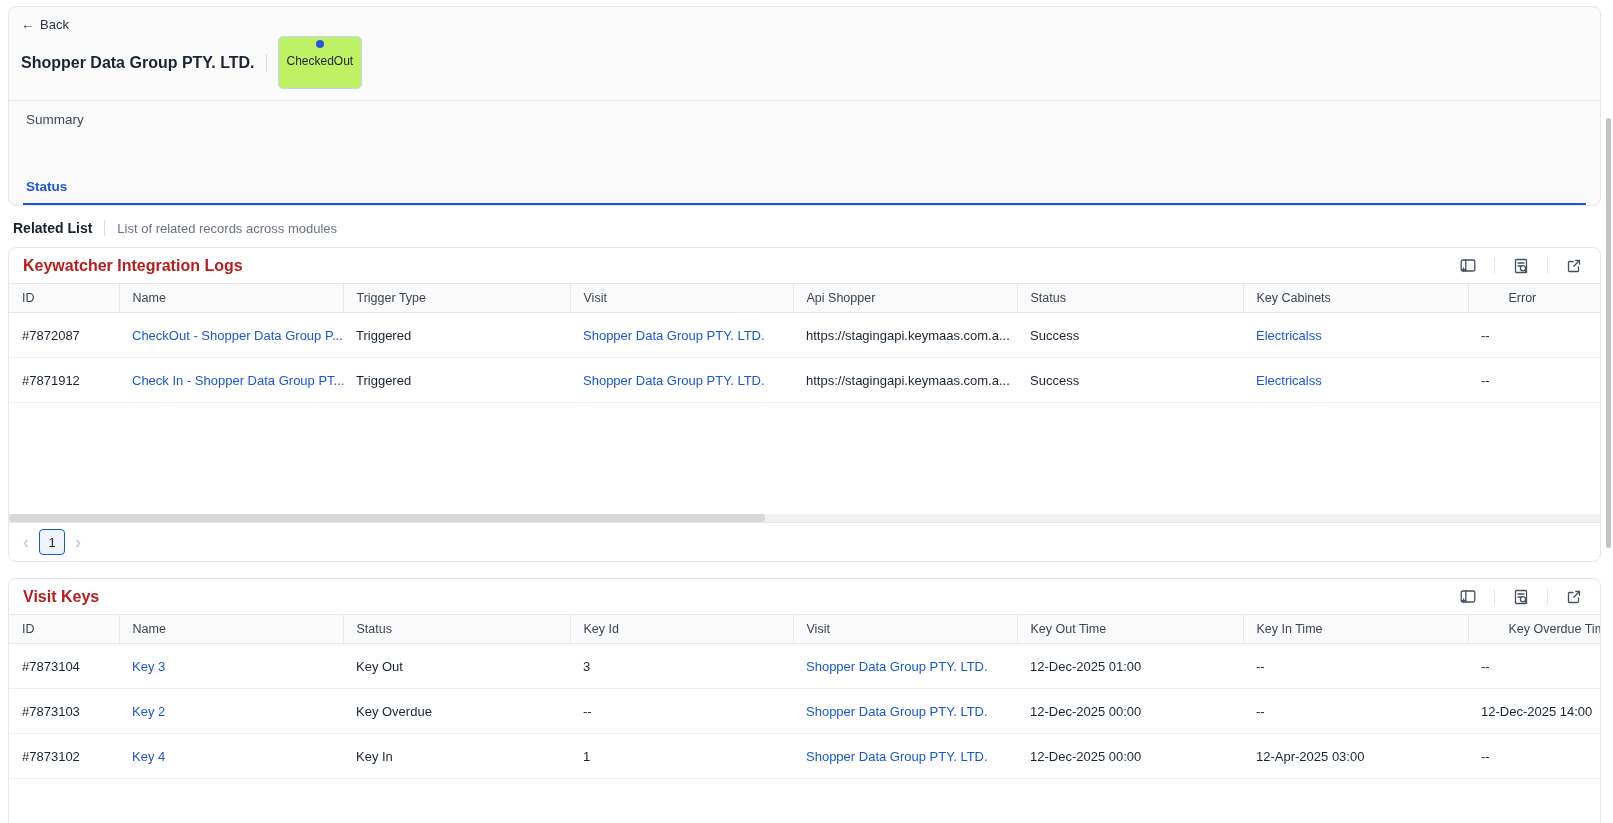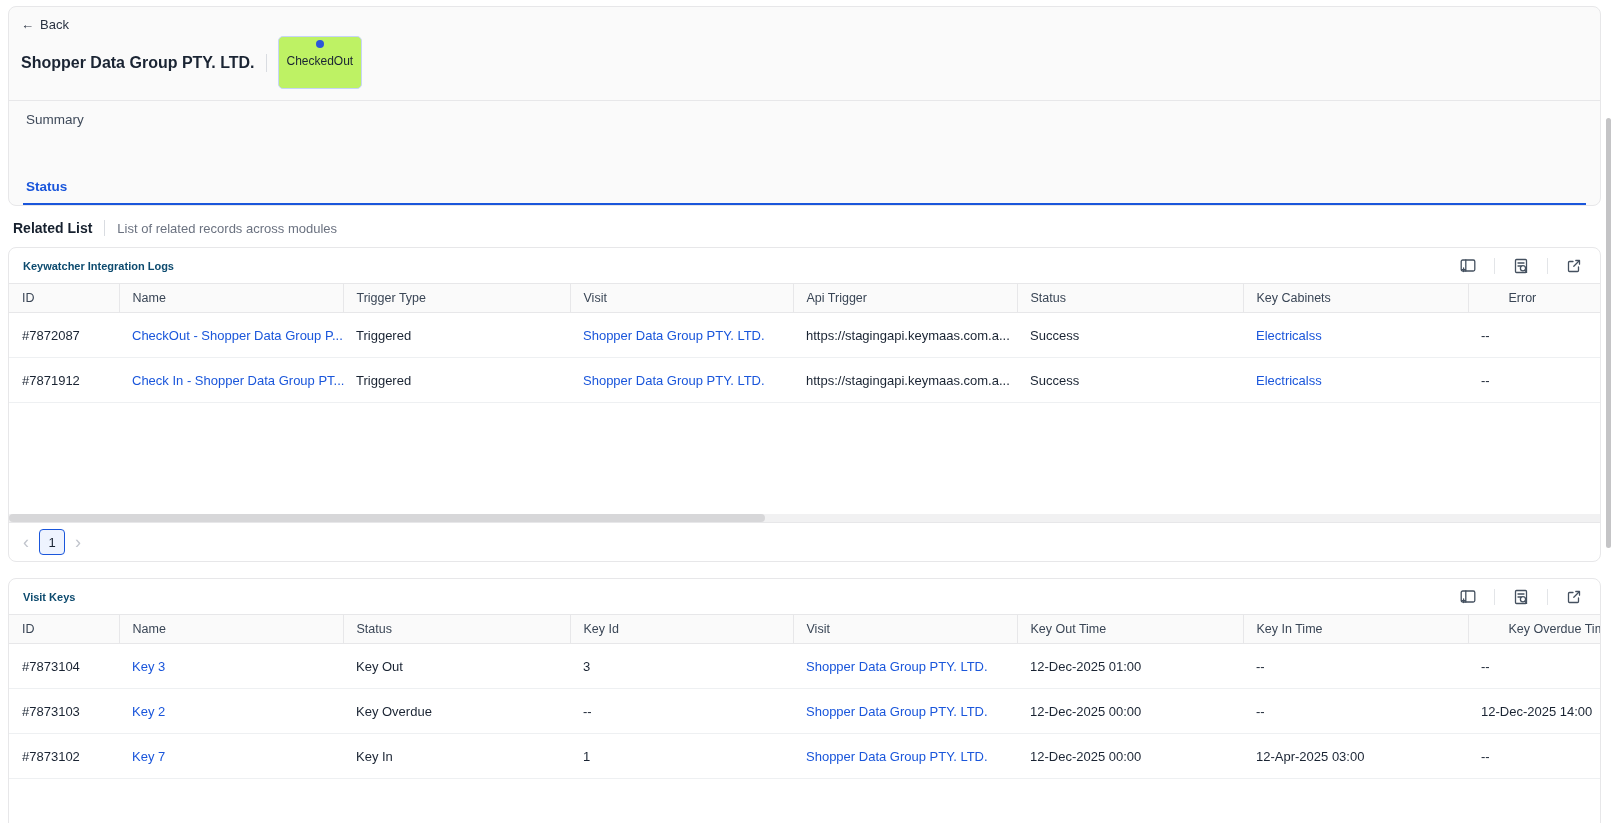--- a/index.html
+++ b/index.html
@@ -27,21 +27,21 @@
 
   
   .page-heading { display: flex; align-items: center; gap: 12px; margin: 14px 0 11px 5px; }
   .page-heading h2 { margin: 0; font-size: 14px; font-weight: bold; color: #16202e; }
   .vdiv2 { width: 1px; height: 16px; background: #d9dce1; }
   .sub { font-size: 13px; color: #6b7280; }
 
   
   .card { border: 1px solid #e7e7e9; border-radius: 8px; margin-bottom: 16px; background: #fff; overflow: hidden; }
   .card-head { display: flex; align-items: center; justify-content: space-between; padding: 9px 14px 8px; }
-  .card-title { font-size: 11px; font-weight: bold; color: #0c4a6e; }
+  .card-title { font-size: 16px; font-weight: bold; color: #b91c1c; }
   .card-actions { display: flex; align-items: center; }
   .icon-btn { background: none; border: none; padding: 0 17px; margin: 0; color: #44505f; cursor: pointer; display: flex; align-items: center; }
   .icon-btn:last-child { padding-right: 3px; }
   .icon-sep { width: 1px; height: 16px; background: #e3e5e8; }
 
   .tzone { overflow: hidden; }
   .tzone-0 { height: 231px; }
   .tzone-1 { height: 251px; }
   table { width: 100%; border-collapse: collapse; table-layout: fixed; }
   thead th {
@@ -142,21 +142,21 @@
             <col style="width: 226px;">
             <col style="width: 225px;">
             <col>
           </colgroup>
           <thead>
             <tr>
               <th>ID</th>
               <th>Name</th>
               <th>Trigger Type</th>
               <th>Visit</th>
-              <th>Api Trigger</th>
+              <th>Api Shopper</th>
               <th>Status</th>
               <th>Key Cabinets</th>
               <th>Error</th>
             </tr>
           </thead>
           <tbody>
             <tr>
               <td>#7872087</td>
               <td><a class="cell-link">CheckOut - Shopper Data Group P...</a></td>
               <td>Triggered</td>
@@ -261,21 +261,21 @@
               <td><a class="cell-link">Key 2</a></td>
               <td>Key Overdue</td>
               <td>--</td>
               <td><a class="cell-link">Shopper Data Group PTY. LTD.</a></td>
               <td>12-Dec-2025 00:00</td>
               <td>--</td>
               <td>12-Dec-2025 14:00</td>
             </tr>
             <tr>
               <td>#7873102</td>
-              <td><a class="cell-link">Key 7</a></td>
+              <td><a class="cell-link">Key 4</a></td>
               <td>Key In</td>
               <td>1</td>
               <td><a class="cell-link">Shopper Data Group PTY. LTD.</a></td>
               <td>12-Dec-2025 00:00</td>
               <td>12-Apr-2025 03:00</td>
               <td>--</td>
             </tr>
           </tbody>
         </table>
     </div>

